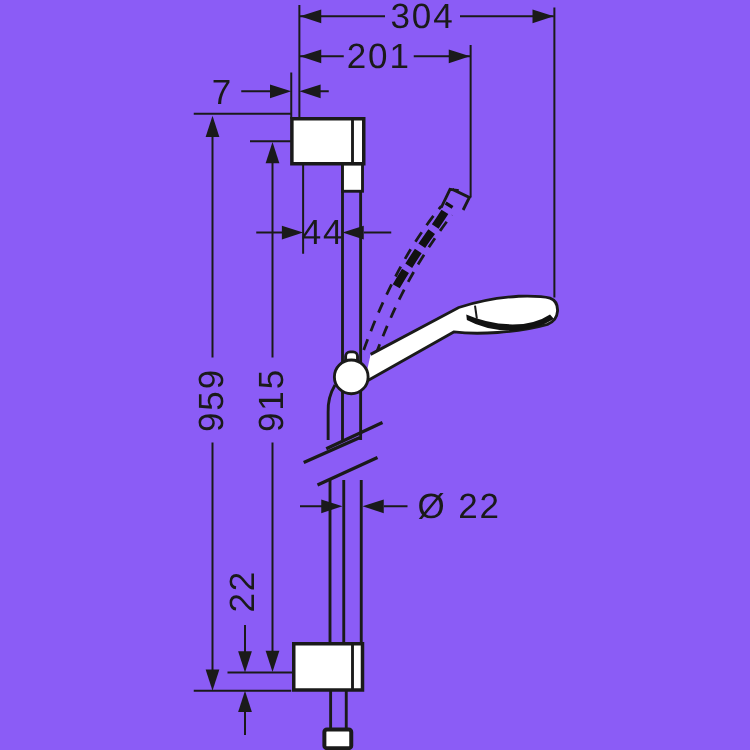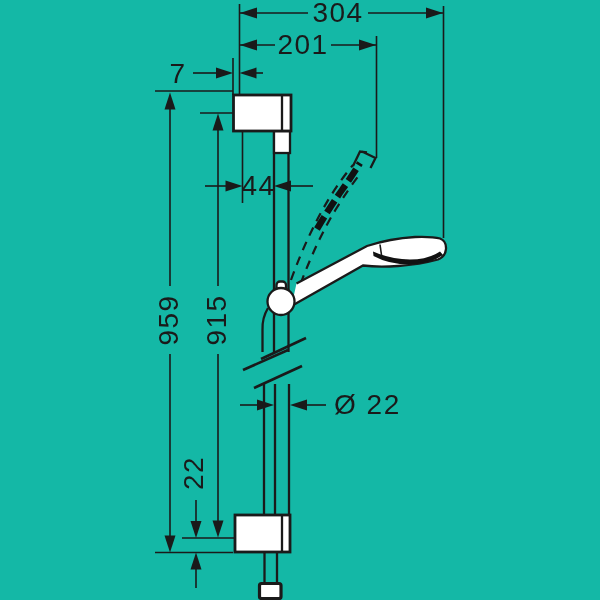--- a/index.html
+++ b/index.html
@@ -1,16 +1,16 @@
 <!DOCTYPE html>
 <html><head>
 <meta charset="utf-8">
 <style>
   html,body{margin:0;padding:0;background:#fff;}
-  .canvas{position:relative;width:600px;height:600px;background:#14b8a6;overflow:hidden;}
+  .canvas{position:relative;width:600px;height:600px;background:#8b5cf6;overflow:hidden;}
   svg text{font-family:"Liberation Sans","DejaVu Sans",sans-serif;font-size:28px;fill:#1a1a1a;letter-spacing:1.5px;}
   svg .thin{stroke:#1a1a1a;stroke-width:1.6;fill:none;}
   svg .obj{stroke:#1a1a1a;stroke-width:2.3;fill:none;}
   svg .objw{stroke:#1a1a1a;stroke-width:2.3;fill:#ffffff;}
   svg .bracket{stroke:#1a1a1a;stroke-width:2.8;fill:#ffffff;}
   svg .arrow{fill:#1a1a1a;stroke:none;}
   svg .dash{stroke:#1a1a1a;stroke-width:2.2;fill:none;stroke-dasharray:9 7;}
   svg .band{stroke:#111111;stroke-width:6.5;fill:none;stroke-dasharray:14 5;}
 </style>
 </head>

